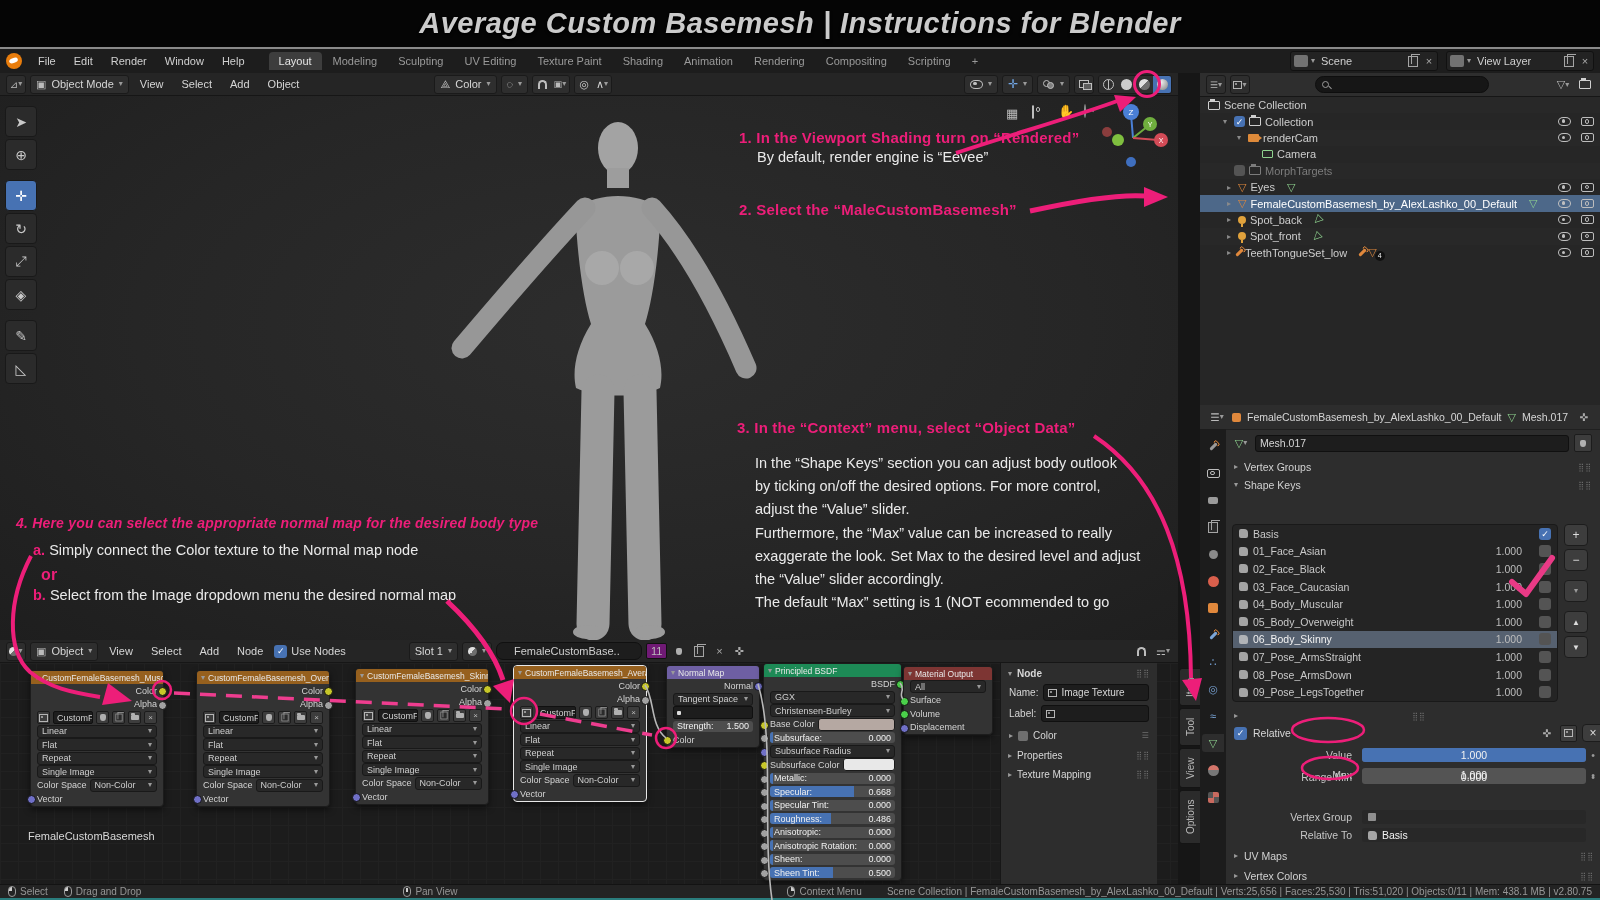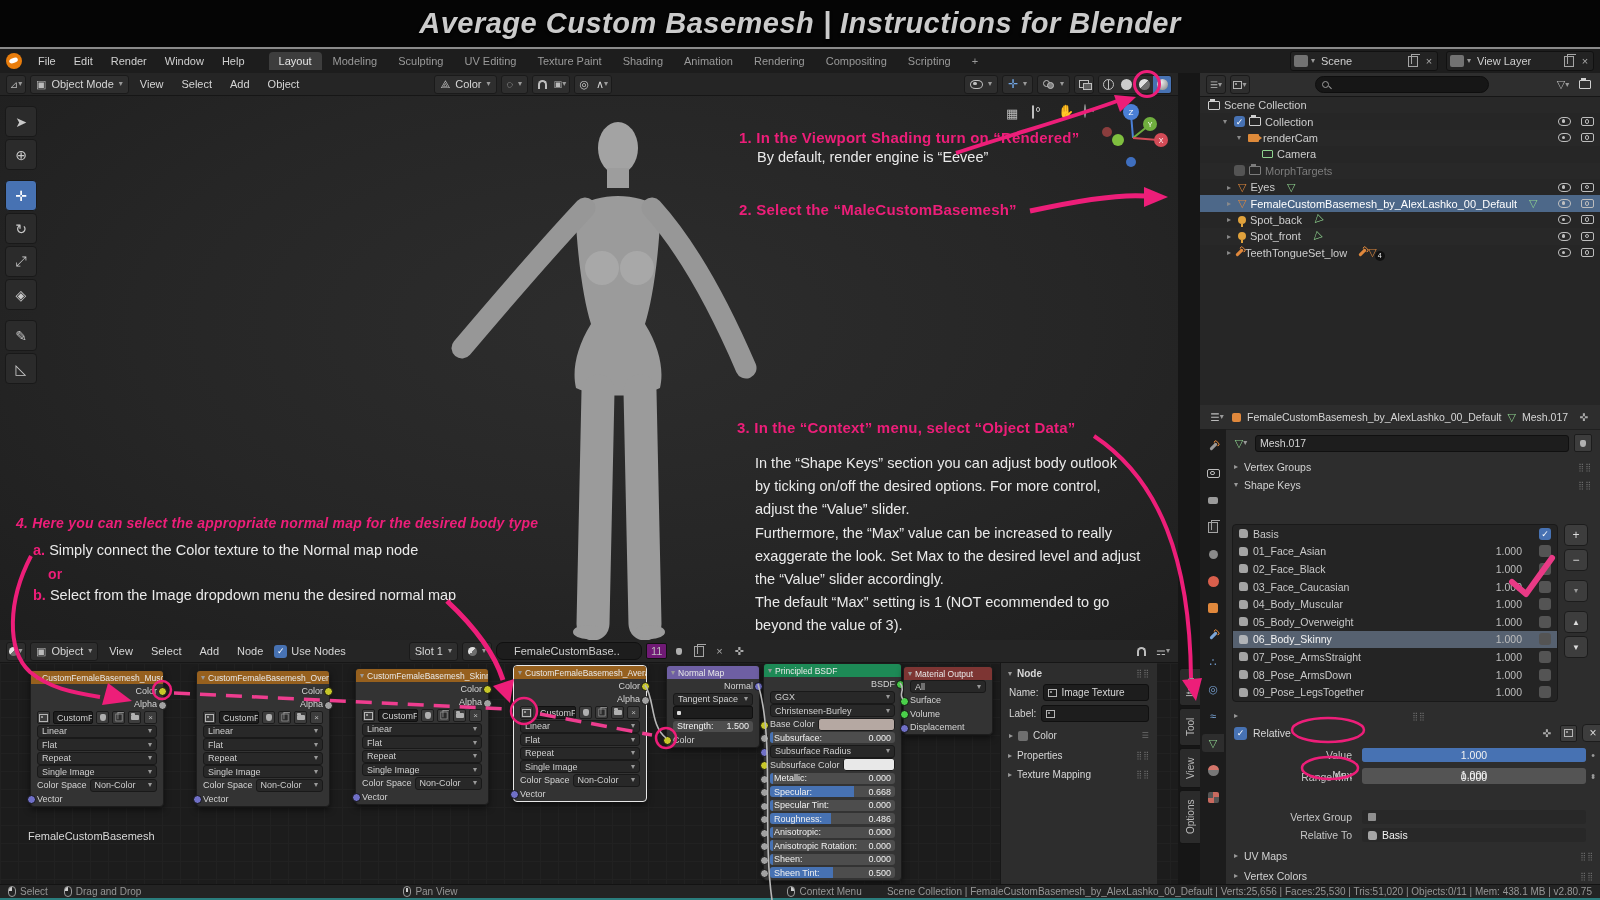--- a/index.html
+++ b/index.html
@@ -345,25 +345,24 @@
     <div class="ann-pink" style="left:739px;top:105px">2. Select the “MaleCustomBasemesh”</div>
     <div class="ann-pink" style="left:737px;top:323px">3. In the “Context” menu, select “Object Data”</div>
     <div style="position:absolute;left:755px;top:356px;line-height:23.2px;font-size:14.5px;color:#eaeaea">
       <div>In the  “Shape Keys”  section you can adjust body outlook</div>
       <div>by ticking on/off the desired options. For more control,</div>
       <div>adjust the  “Value”  slider.</div>
       <div>Furthermore, the  “Max”  value can be increased to really</div>
       <div>exaggerate the look. Set Max to the desired level and adjust</div>
       <div>the  “Value”  slider accordingly.</div>
       <div>The default  “Max”  setting is 1 (NOT ecommended to go</div>
-      <div>beyond the value of 3).</div>
     </div>
     <div class="ann-pink" style="left:16px;top:419px;font-size:14px;font-style:italic">4. Here you can select the appropriate normal map for the desired body type</div>
     <div class="ann-white" style="left:33px;top:446px"><span class="ann-small-pink">a.</span> <span>Simply connect the Color texture to the Normal map node</span></div>
-    <div class="ann-pink" style="left:48px;top:470px;font-size:14px">or</div>
+    <div class="ann-pink" style="left:41px;top:470px;font-size:16px">or</div>
     <div class="ann-white" style="left:33px;top:491px"><span class="ann-small-pink">b.</span> <span>Select from the Image dropdown menu the desired normal map</span></div>
   </div>
 
   <div class="abs" id="shader">
     <div class="ed-header" id="shader-header">
       <span class="icon-btn">
           <i class="ball b-mat" style="width:9px;height:9px"></i>
           <span class="car">▾</span>
         </span>
       <span class="dd">

